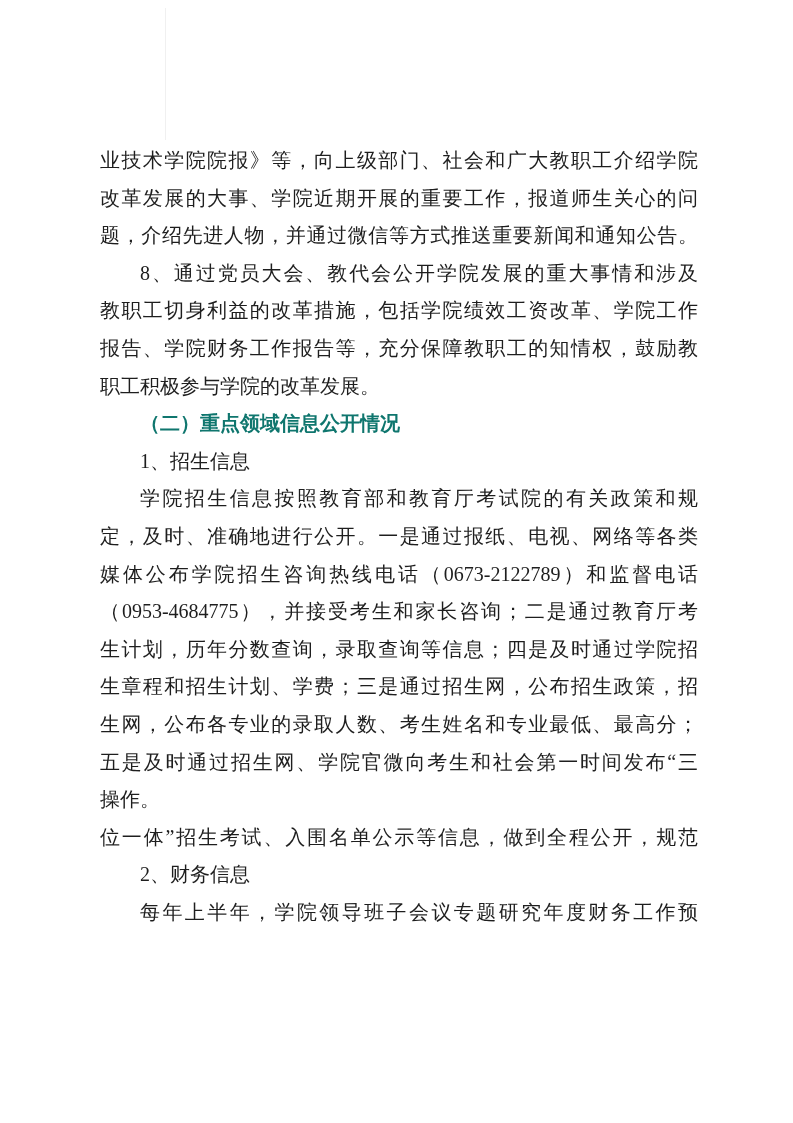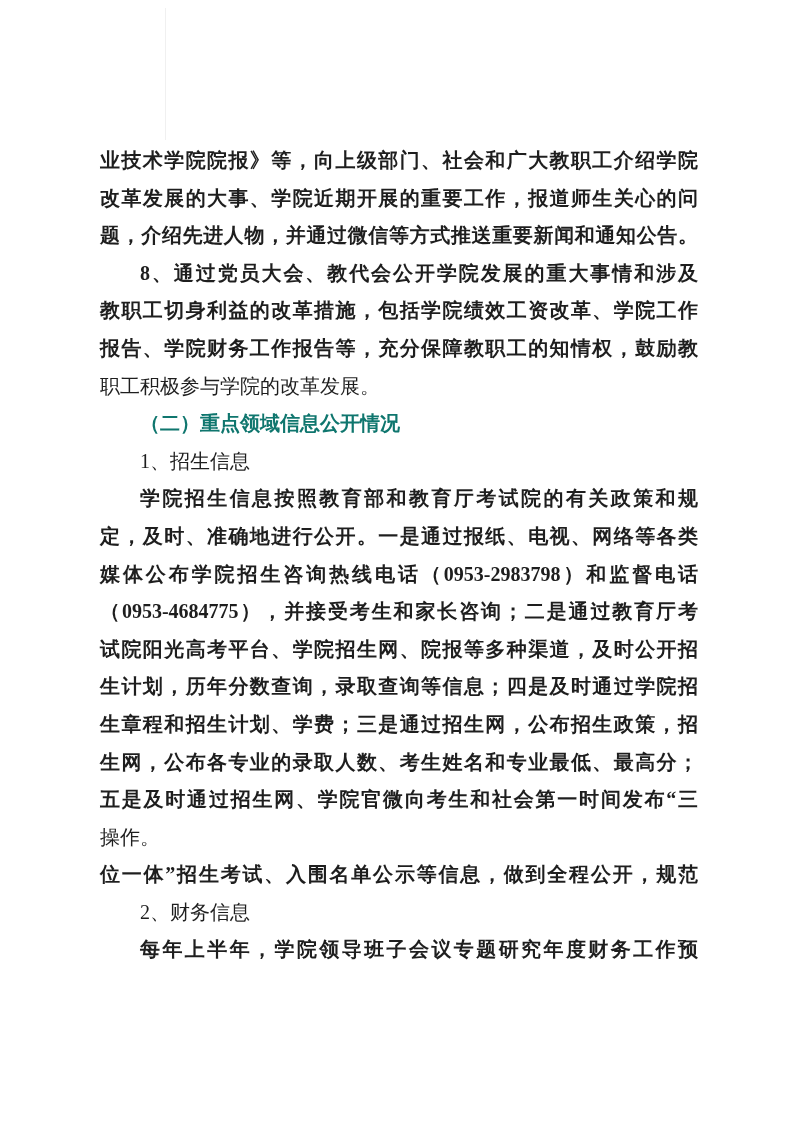--- a/index.html
+++ b/index.html
@@ -33,21 +33,20 @@
     color: #1e1e1e;
     letter-spacing: 0;
   }
   .line {
     height: 37.6px;
     text-align: justify;
     text-align-last: left;
   }
   .line.fill {
     text-align-last: justify;
-    font-weight: bold;
   }
   .line.indent {
     text-indent: 2em;
   }
   .line.bold {
     font-weight: 700;
     color: #0f766e;
   }
 </style>
 </head>
@@ -60,23 +59,22 @@
       <div class="line fill">改革发展的大事、学院近期开展的重要工作，报道师生关心的问</div>
       <div class="line fill">题，介绍先进人物，并通过微信等方式推送重要新闻和通知公告。</div>
       <div class="line indent fill">8、通过党员大会、教代会公开学院发展的重大事情和涉及</div>
       <div class="line fill">教职工切身利益的改革措施，包括学院绩效工资改革、学院工作</div>
       <div class="line fill">报告、学院财务工作报告等，充分保障教职工的知情权，鼓励教</div>
       <div class="line">职工积极参与学院的改革发展。</div>
       <div class="line indent bold">（二）重点领域信息公开情况</div>
       <div class="line indent">1、招生信息</div>
       <div class="line indent fill">学院招生信息按照教育部和教育厅考试院的有关政策和规</div>
       <div class="line fill">定，及时、准确地进行公开。一是通过报纸、电视、网络等各类</div>
-      <div class="line fill">媒体公布学院招生咨询热线电话（0953-2983798）和监督电话</div>
+      <div class="line fill">媒体公布学院招生咨询热线电话（0673-2122789）和监督电话</div>
       <div class="line fill">（0953-4684775），并接受考生和家长咨询；二是通过教育厅考</div>
-      <div class="line fill">试院阳光高考平台、学院招生网、院报等多种渠道，及时公开招</div>
       <div class="line fill">生计划，历年分数查询，录取查询等信息；四是及时通过学院招</div>
       <div class="line fill">生章程和招生计划、学费；三是通过招生网，公布招生政策，招</div>
       <div class="line fill">生网，公布各专业的录取人数、考生姓名和专业最低、最高分；</div>
       <div class="line fill">五是及时通过招生网、学院官微向考生和社会第一时间发布“三</div>
       <div class="line">操作。</div>
       <div class="line fill">位一体”招生考试、入围名单公示等信息，做到全程公开，规范</div>
       <div class="line indent">2、财务信息</div>
       <div class="line indent fill">每年上半年，学院领导班子会议专题研究年度财务工作预</div>
     </div>
 </div>

